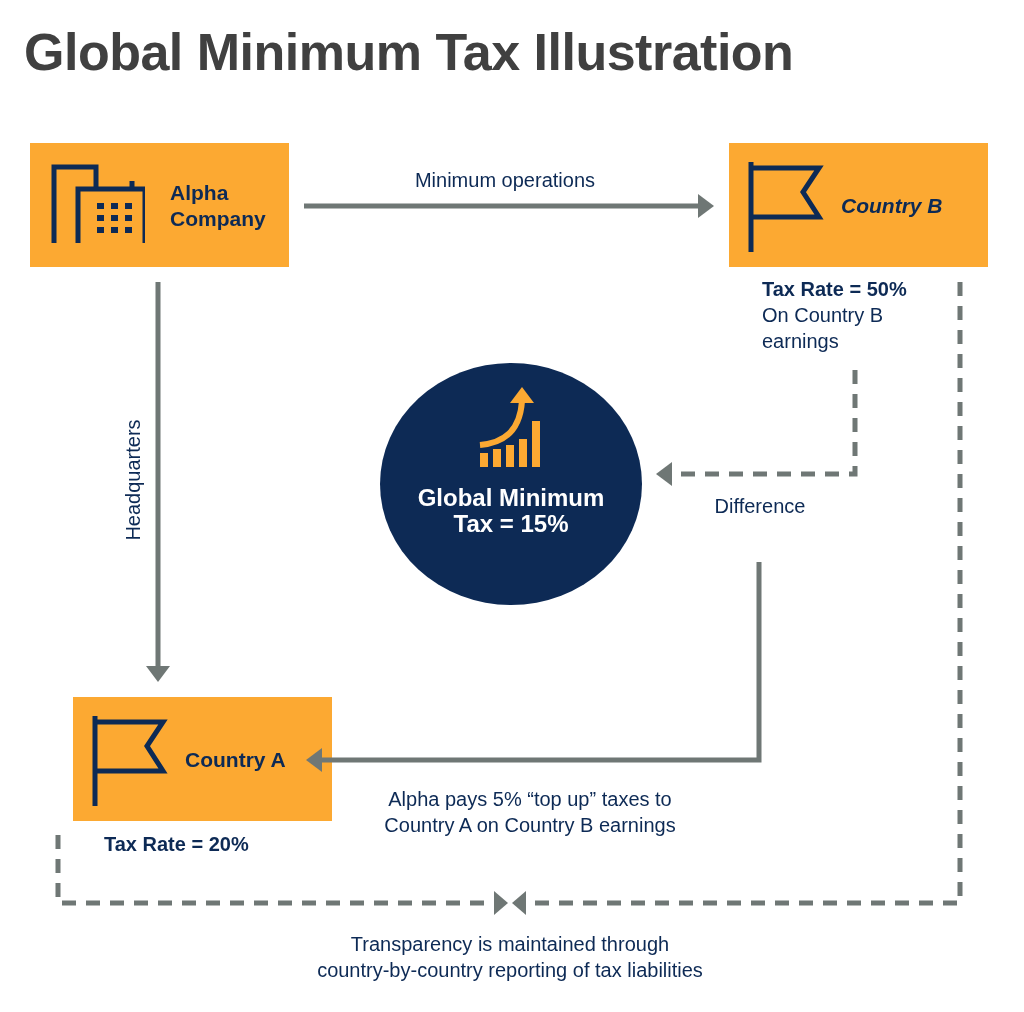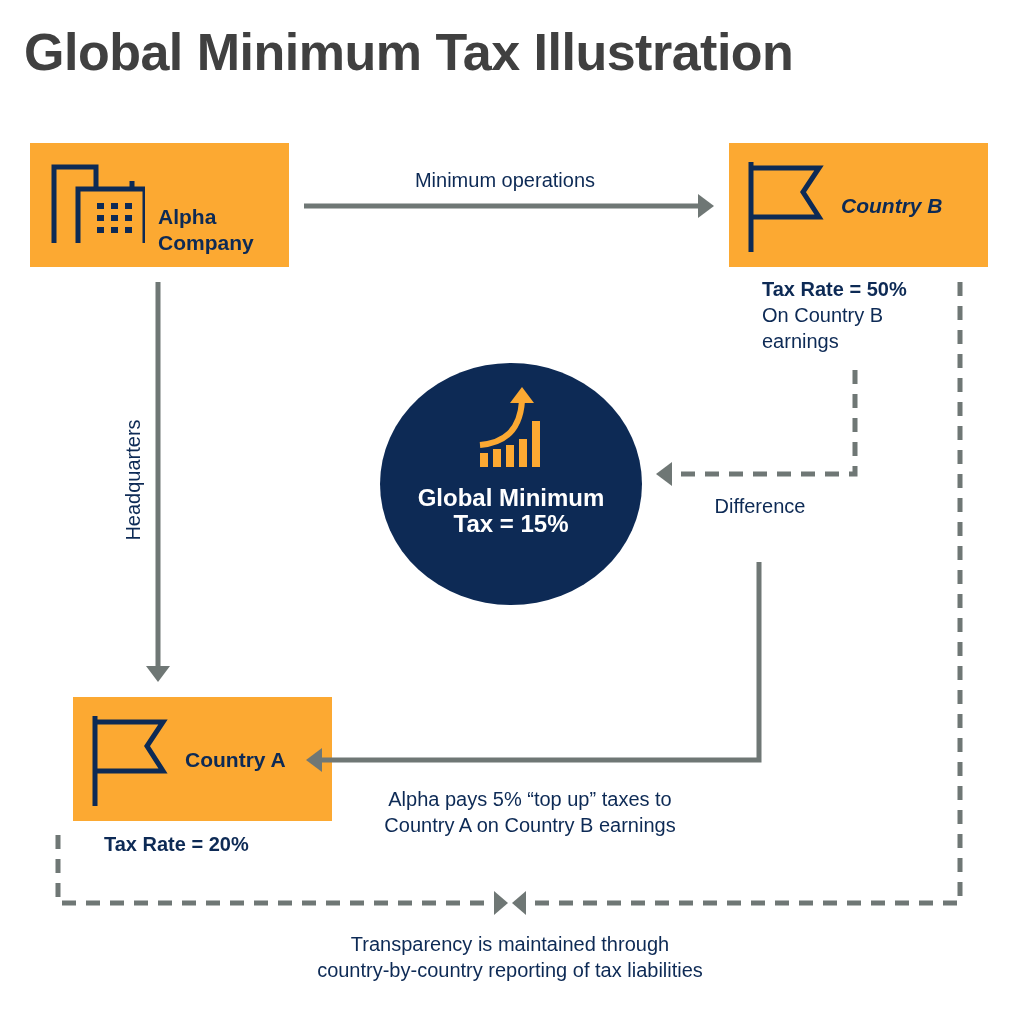--- a/index.html
+++ b/index.html
@@ -37,21 +37,21 @@
         <rect x="66" y="42" width="7" height="6"></rect>
         <rect x="80" y="42" width="7" height="6"></rect>
       <rect x="52" y="54" width="7" height="6"></rect>
         <rect x="66" y="54" width="7" height="6"></rect>
         <rect x="80" y="54" width="7" height="6"></rect>
       <rect x="52" y="66" width="7" height="6"></rect>
         <rect x="66" y="66" width="7" height="6"></rect>
         <rect x="80" y="66" width="7" height="6"></rect>
     </g>
   </svg>
-  <div class="box-label" style="left:128px;top:37px;margin-top:24px;">
+  <div class="box-label" style="left:140px;top:37px;">
     <div>Alpha</div>
     <div>Company</div>
   </div>
 </div>
 
 <div class="box" style="left:729px;top:143px;width:259px;height:124px;font-style:italic;">
   <svg width="80" height="100" style="position:absolute;left:16px;top:17px;" viewBox="0 0 80 100">
     <g fill="none" stroke="#0d2a55" stroke-width="5">
       <line x1="6" y1="2" x2="6" y2="92"></line>
       <polyline points="6,8 74,8 58,32 74,57 6,57"></polyline>

